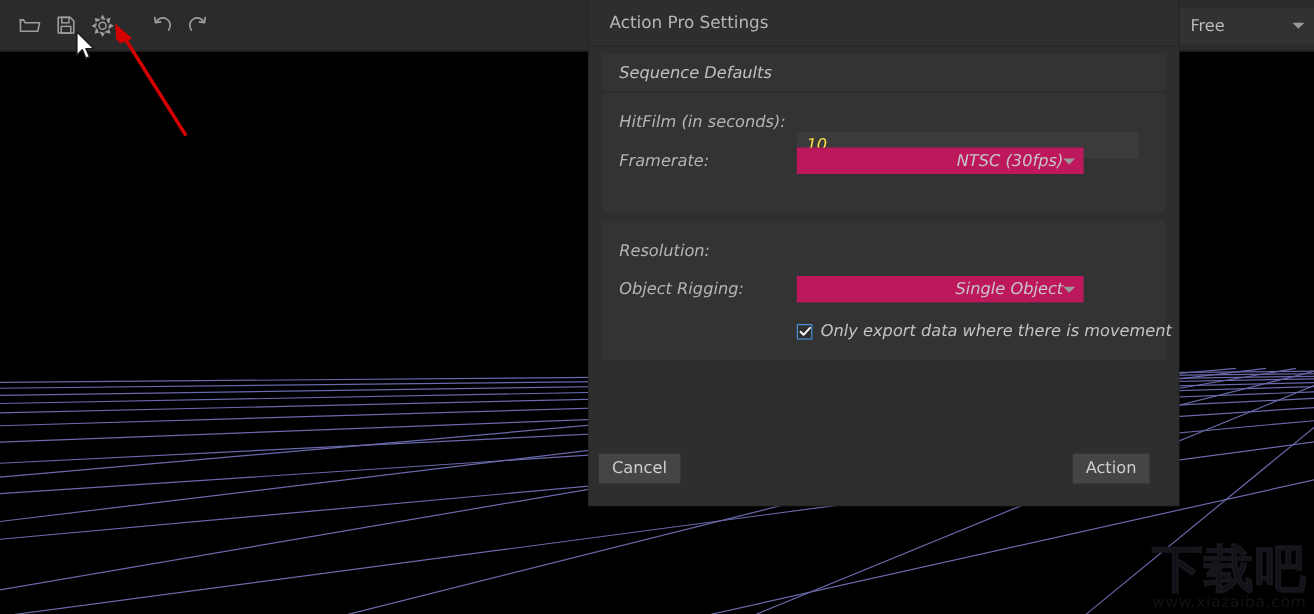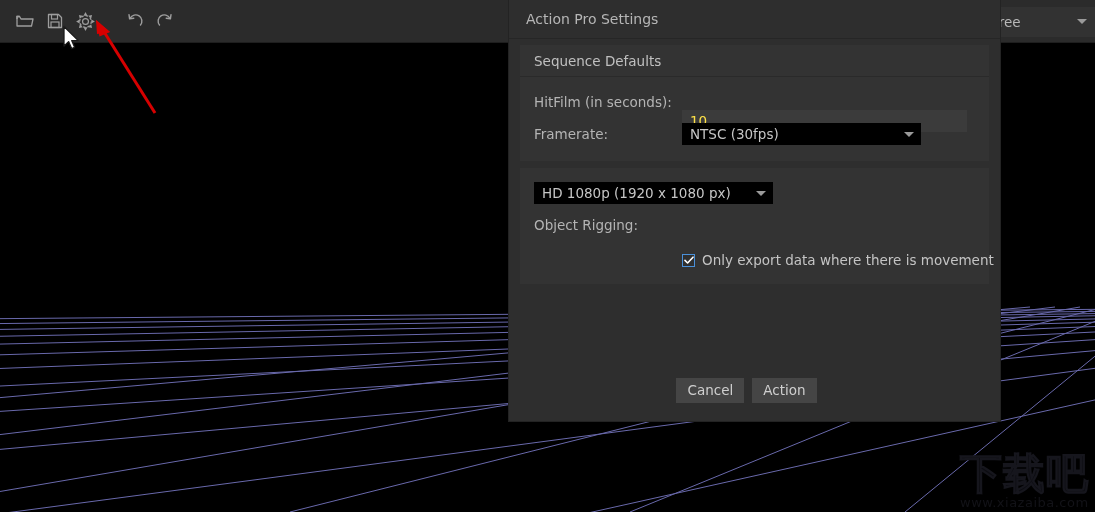--- a/index.html
+++ b/index.html
@@ -148,21 +148,21 @@
     position: absolute;
     left: 85px;
     top: 12px;
     z-index: 19;
     pointer-events: none;
   }
 
   
   .dialog {
     position: absolute;
-    left: 509px;
+    left: 491px;
     top: 0px;
     width: 491px;
     height: 421px;
     background: #2e2e2e;
     z-index: 30;
     box-shadow: 0 0 0 1px #232323;
     display: flex;
     flex-direction: column;
   }
   .dialog-titlebar {
@@ -176,20 +176,21 @@
   }
   .dialog-title {
     font-size: 14px;
     color: #b6b6b6;
   }
   .dialog-body {
     flex: 1;
     padding: 6px 11px 0 11px;
     box-sizing: border-box;
     background: #2e2e2e;
+    font-style: italic;
   }
 
   .panel {
     background: #333333;
     margin-bottom: 7px;
   }
   .panel-header {
     height: 32px;
     display: flex;
     align-items: center;
@@ -207,21 +208,21 @@
   }
 
   .form-row {
     display: flex;
     align-items: center;
     height: 26px;
     margin-bottom: 6px;
     padding-left: 14px;
     box-sizing: border-box;
   }
-  .form-row:last-child { margin-bottom: 0; }
+  .form-row:last-child { margin-bottom: 16px; }
   .form-label {
     font-size: 13.5px;
     color: #b4b4b4;
     width: 148px;
     flex: 0 0 148px;
   }
 
   .text-input {
     height: 22px;
     background: #3b3b3b;
@@ -231,24 +232,24 @@
     box-sizing: border-box;
     font-size: 13.5px;
     color: #fde047;
     cursor: text;
     margin-top: 37px;
   }
   .input-length { width: 285px; }
 
   .select {
     height: 22px;
-    background: #000000;
-    display: flex;
-    align-items: center;
-    justify-content: space-between;
+    background: #be185d;
+    display: flex;
+    align-items: center;
+    justify-content: flex-end;
     padding: 0 7px 0 8px;
     box-sizing: border-box;
     cursor: pointer;
   }
   .select-value {
     font-size: 13.5px;
     color: #c6c6c6;
     white-space: nowrap;
   }
   .select-width { width: 239px; }
@@ -305,21 +306,21 @@
     white-space: nowrap;
     text-align: center;
   }
 
   
   .dialog-footer {
     height: 62px;
     background: #2e2e2e;
     display: flex;
     align-items: center;
-    justify-content: center;
+    justify-content: space-between;
     padding-right: 24px;
     box-sizing: border-box;
   }
   .dlg-btn {
     height: 25px;
     min-width: 58px;
     background: #454545;
     color: #cfcfcf;
     font-size: 13.5px;
     display: flex;
@@ -485,28 +486,29 @@
             </div>
           </div>
 
         </div>
       </div>
 
       <div class="panel">
         <div class="panel-body">
 
           <div class="form-row">
+            <span class="form-label">Resolution:</span>
+          </div>
+
+          <div class="form-row">
+            <span class="form-label">Object Rigging:</span>
             <div class="select select-width">
-              <span class="select-value">HD 1080p (1920 x 1080 px)</span>
+              <span class="select-value">Single Object</span>
               <span class="caret"></span>
             </div>
-          </div>
-
-          <div class="form-row">
-            <span class="form-label">Object Rigging:</span>
           </div>
 
 
           <div class="check-row">
             <div class="checkbox">
               <span>
                 <svg width="10" height="9" viewBox="0 0 10 9">
                   <path d="M1 4.4 L3.6 7 L9 1.2" fill="none" stroke="#ffffff" stroke-width="1.6" stroke-linecap="round" stroke-linejoin="round"></path>
                 </svg>
               </span>

